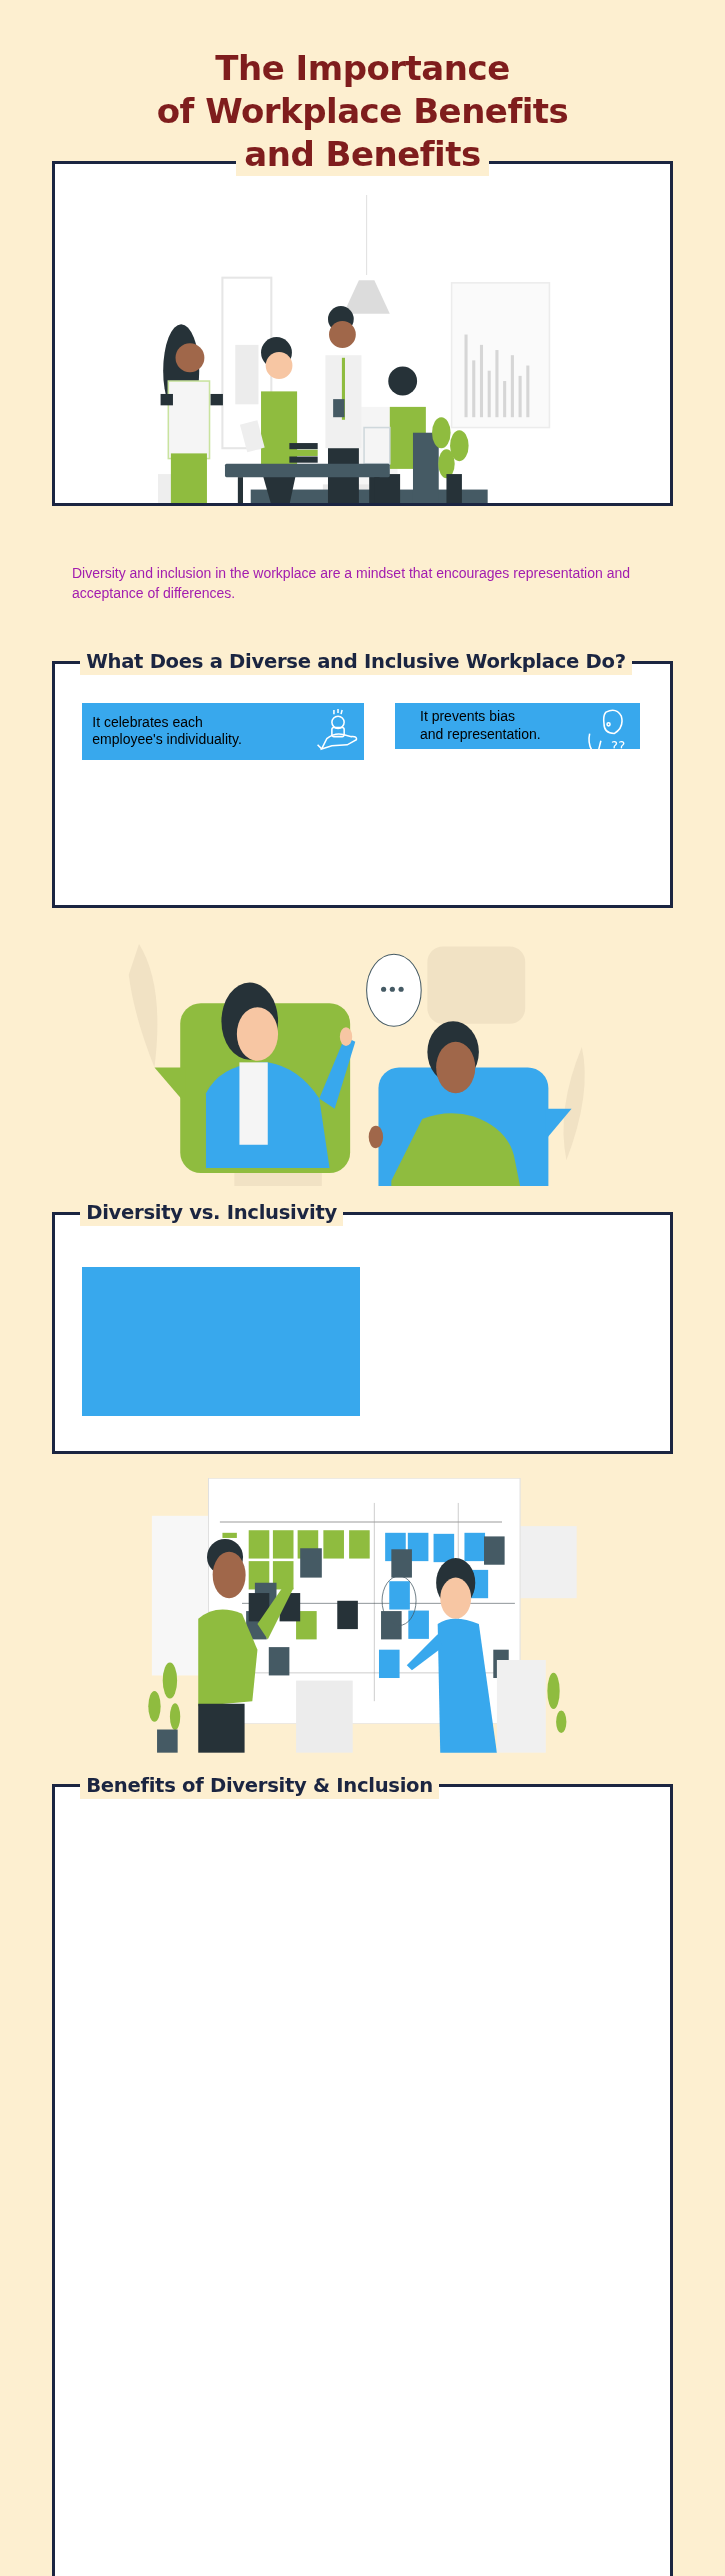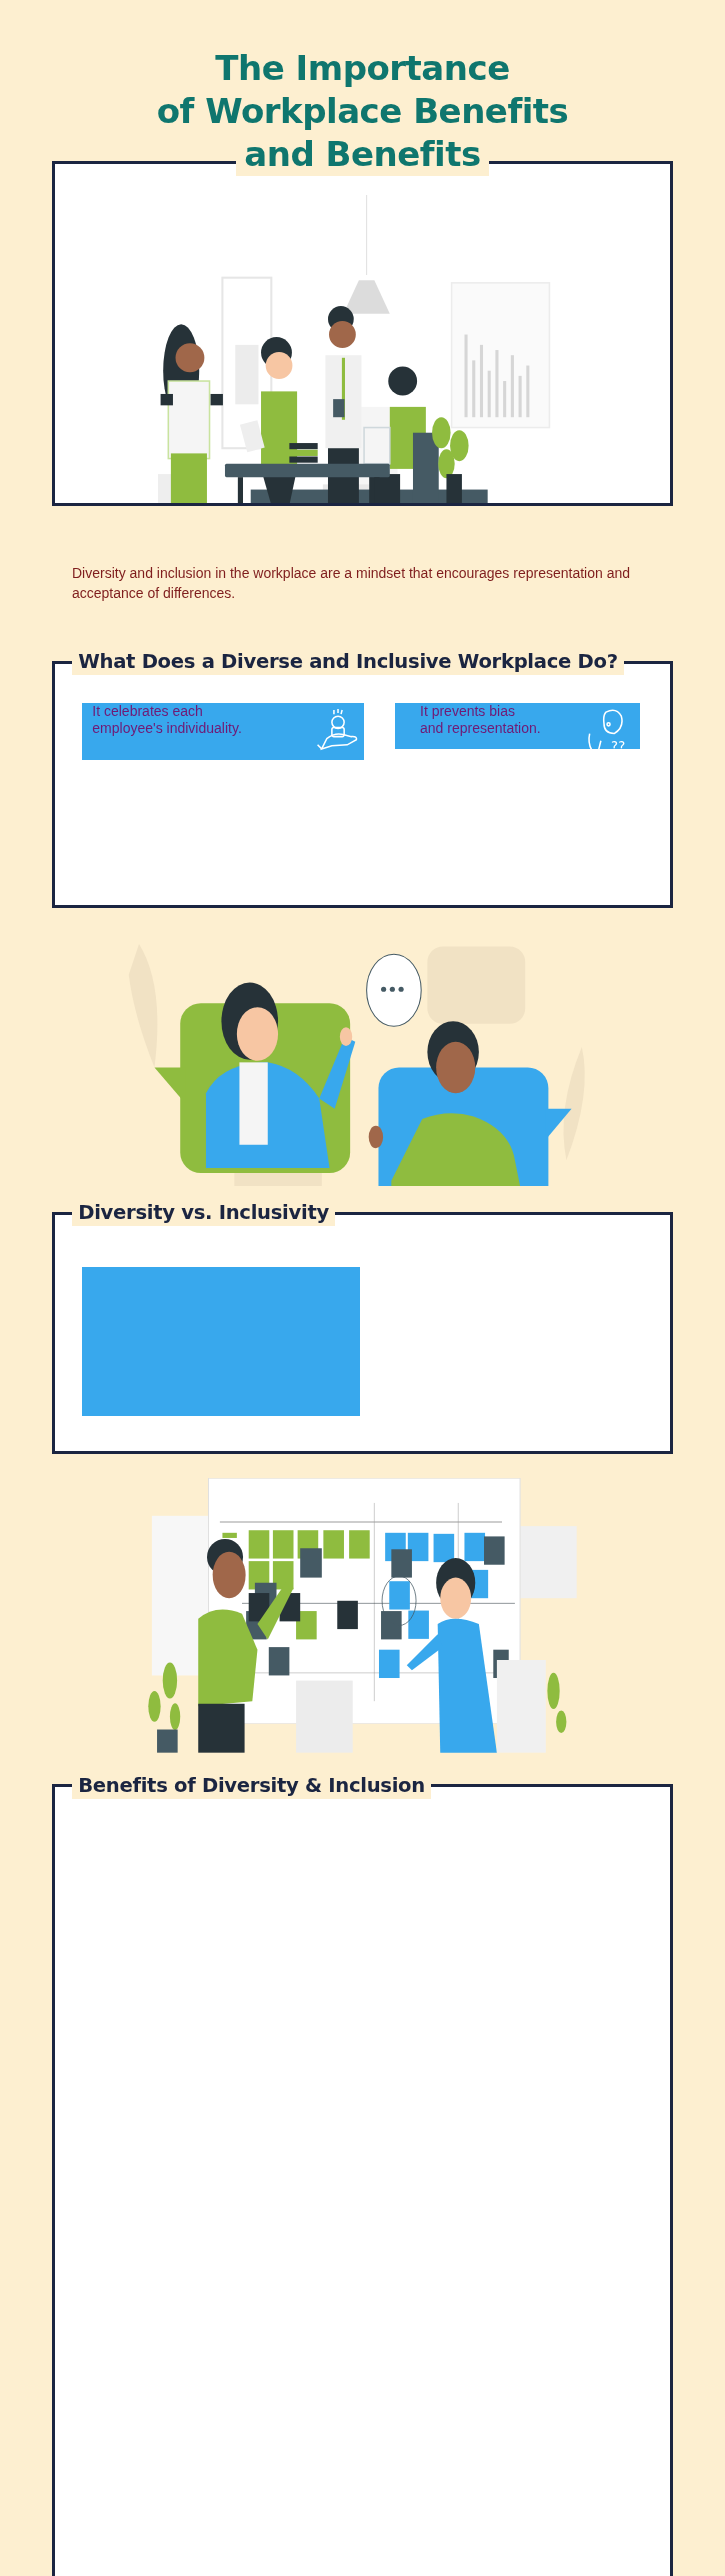--- a/index.html
+++ b/index.html
@@ -10,38 +10,38 @@
     color: #1b2541;
   }
   .page { width: 725px; position: relative; background: #fdefd0; }
   .title {
     text-align: center;
     font-family: "DejaVu Sans", sans-serif;
     font-weight: bold;
     font-size: 34px;
     line-height: 43px;
     letter-spacing: -0.5px;
-    color: #0f766e;
+    color: #7f1d1d;
     padding-top: 47px;
     position: relative;
     z-index: 2;
   }
   .title span { display: block; }
   .title .last { display: inline-block; background: #fdefd0; padding: 0 8.2px; }
 
   .frame {
     position: relative;
     margin: 0 52px;
     border: 3.6px solid #1b2541;
     background: #ffffff;
   }
   .frame-title {
     position: absolute;
     top: -15.5px;
-    left: 17px;
+    left: 25px;
     background: #fdefd0;
     padding: 0 6.2px;
     font-family: "DejaVu Sans", sans-serif;
     font-weight: bold;
     font-size: 19.6px;
     line-height: 27px;
     color: #1b2541;
     letter-spacing: -0.3px;
   }
   .frame-title::after {
@@ -53,32 +53,33 @@
   }
 
   
   .hero { margin-top: -15.5px; height: 345px; }
   .hero svg { position: absolute; left: 0; top: 0; width: 100%; height: 100%; }
 
   .intro {
     margin: 57px 72px 0 72px;
     font-size: 14px;
     line-height: 20.6px;
-    color: #7f1d1d;
+    color: #a21caf;
   }
 
   
   .what { margin-top: 57px; height: 247px; }
   .card {
     position: absolute;
     background: #38a8ed;
-    color: #701a75;
+    color: #000000;
     font-size: 14px;
     line-height: 17.5px;
     display: flex;
+    align-items: center;
   }
   .card .icon { position: absolute; }
   .card svg { display: block; }
 
   .illu-conv { position: relative; height: 273px; margin-top: 5.2px; }
   .illu-conv svg { position: absolute; left: 0; top: 0; }
 
   .versus { margin-top: 26px; height: 242px; }
   .vcard {
     position: absolute;

